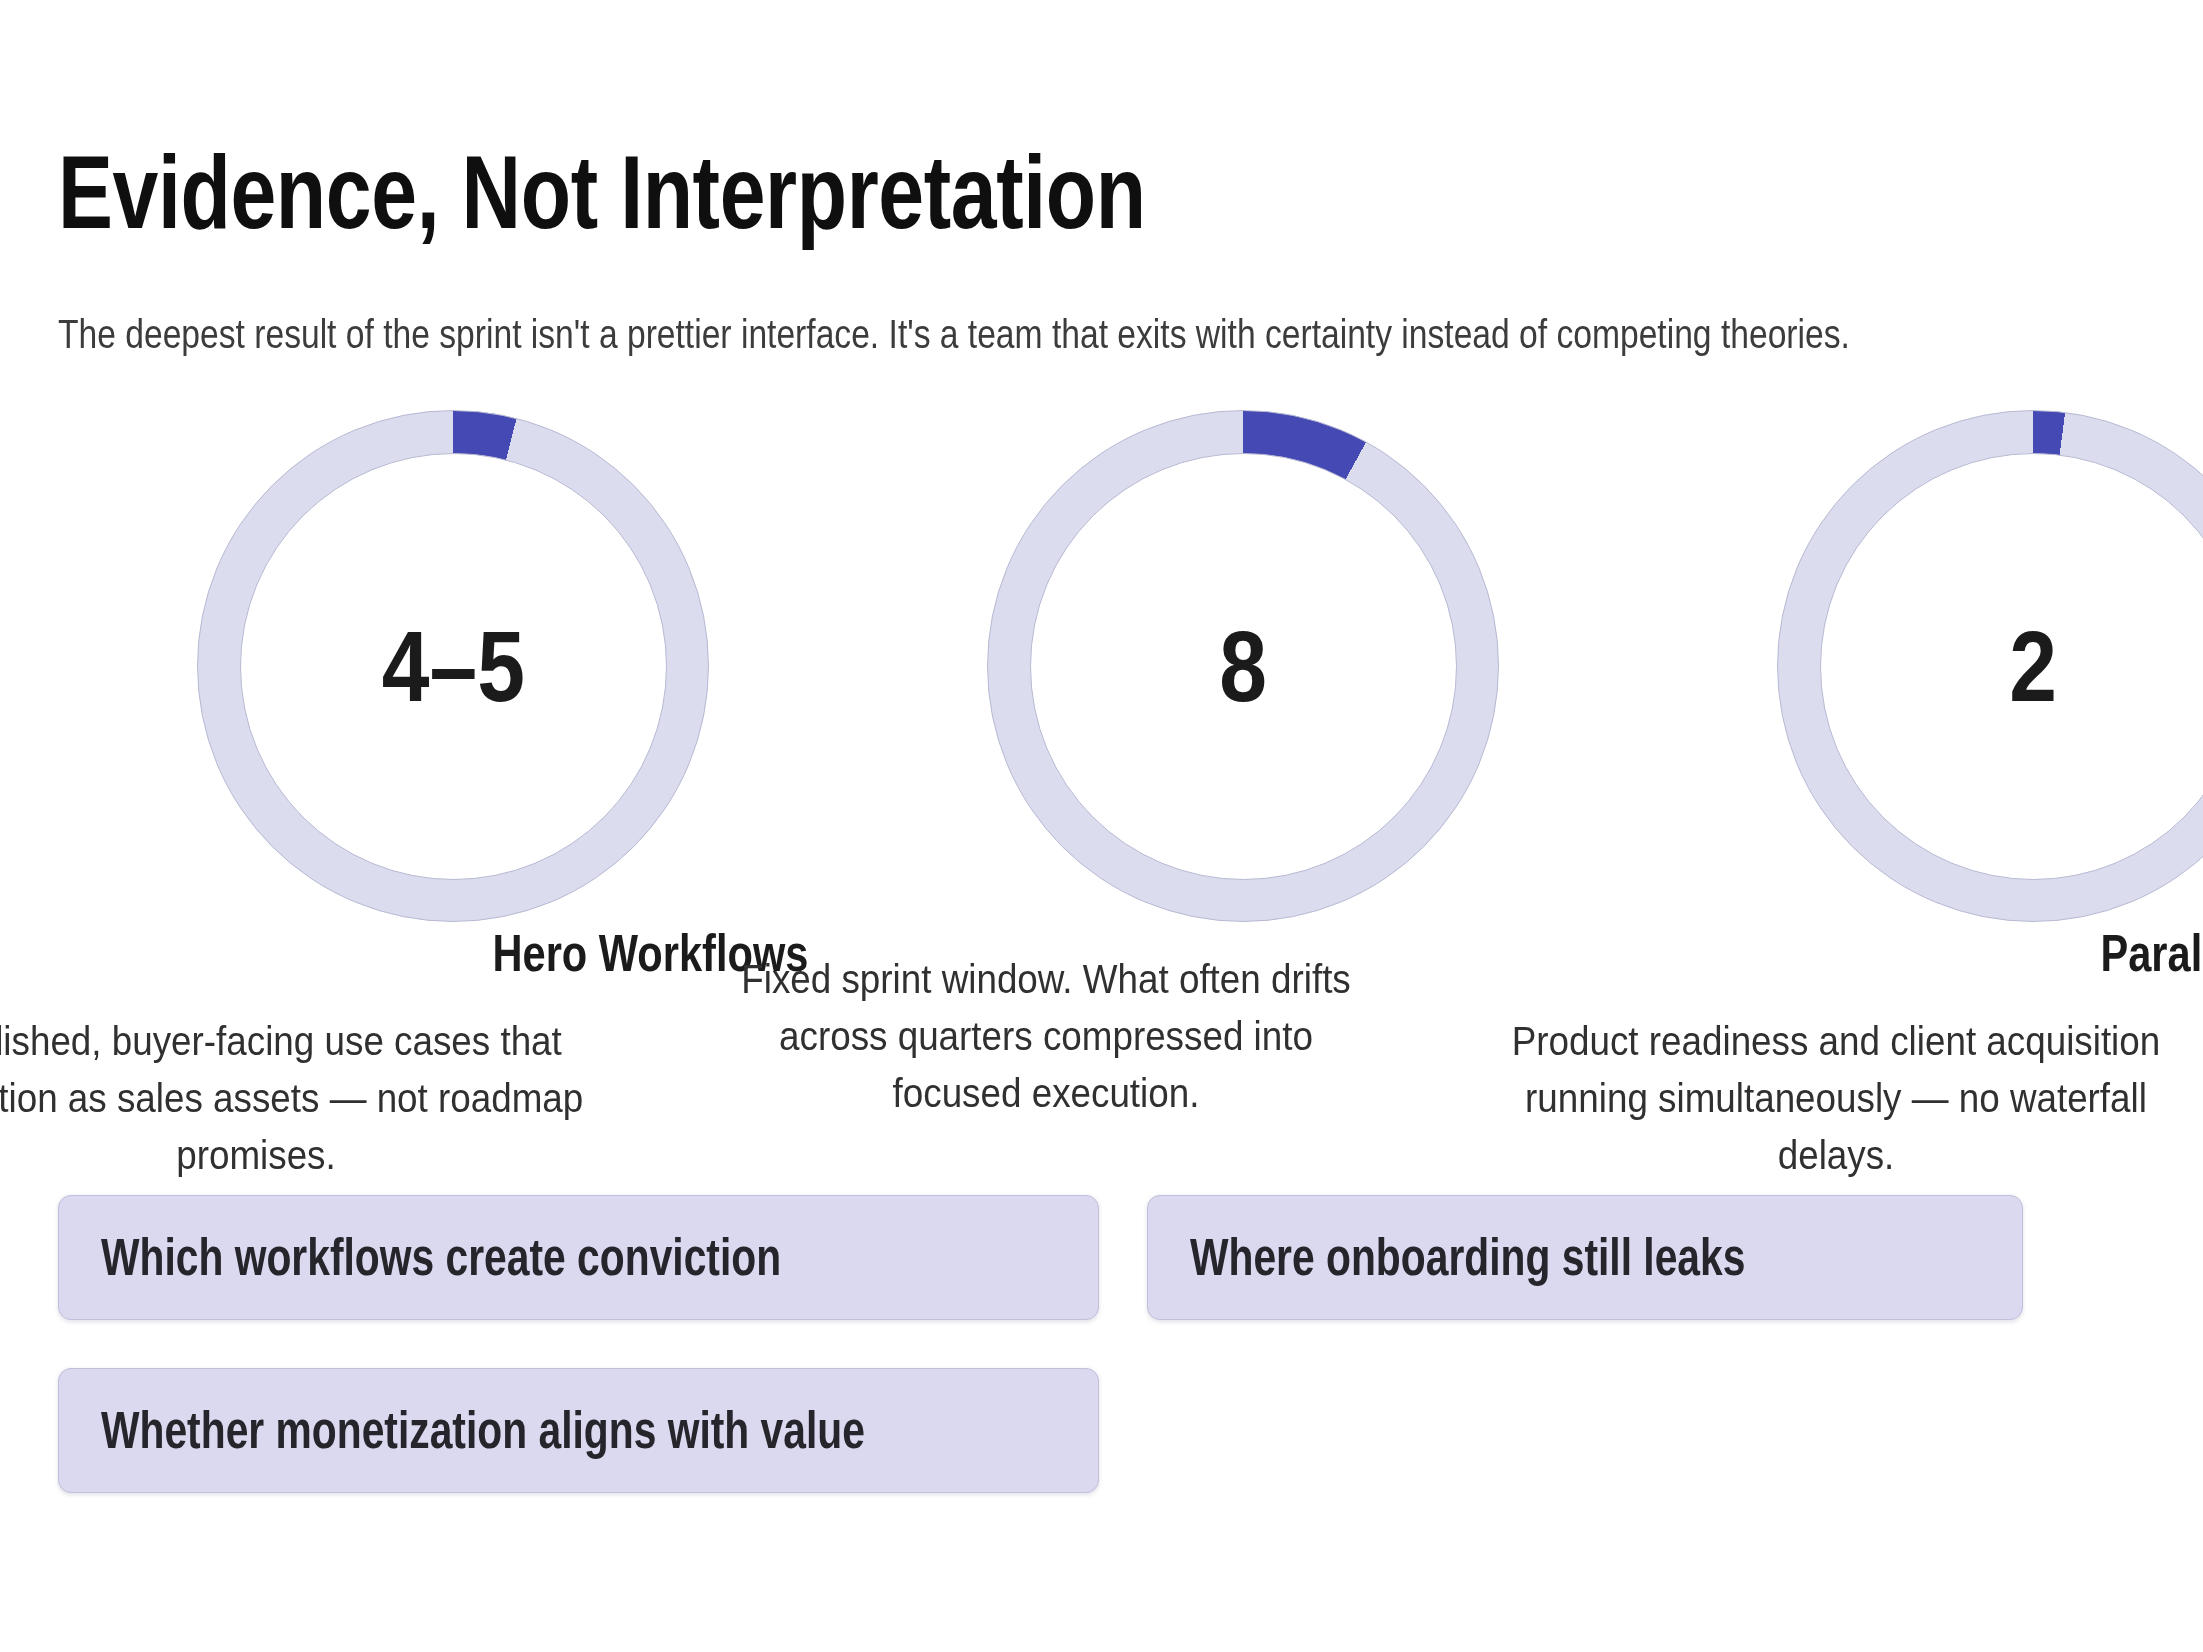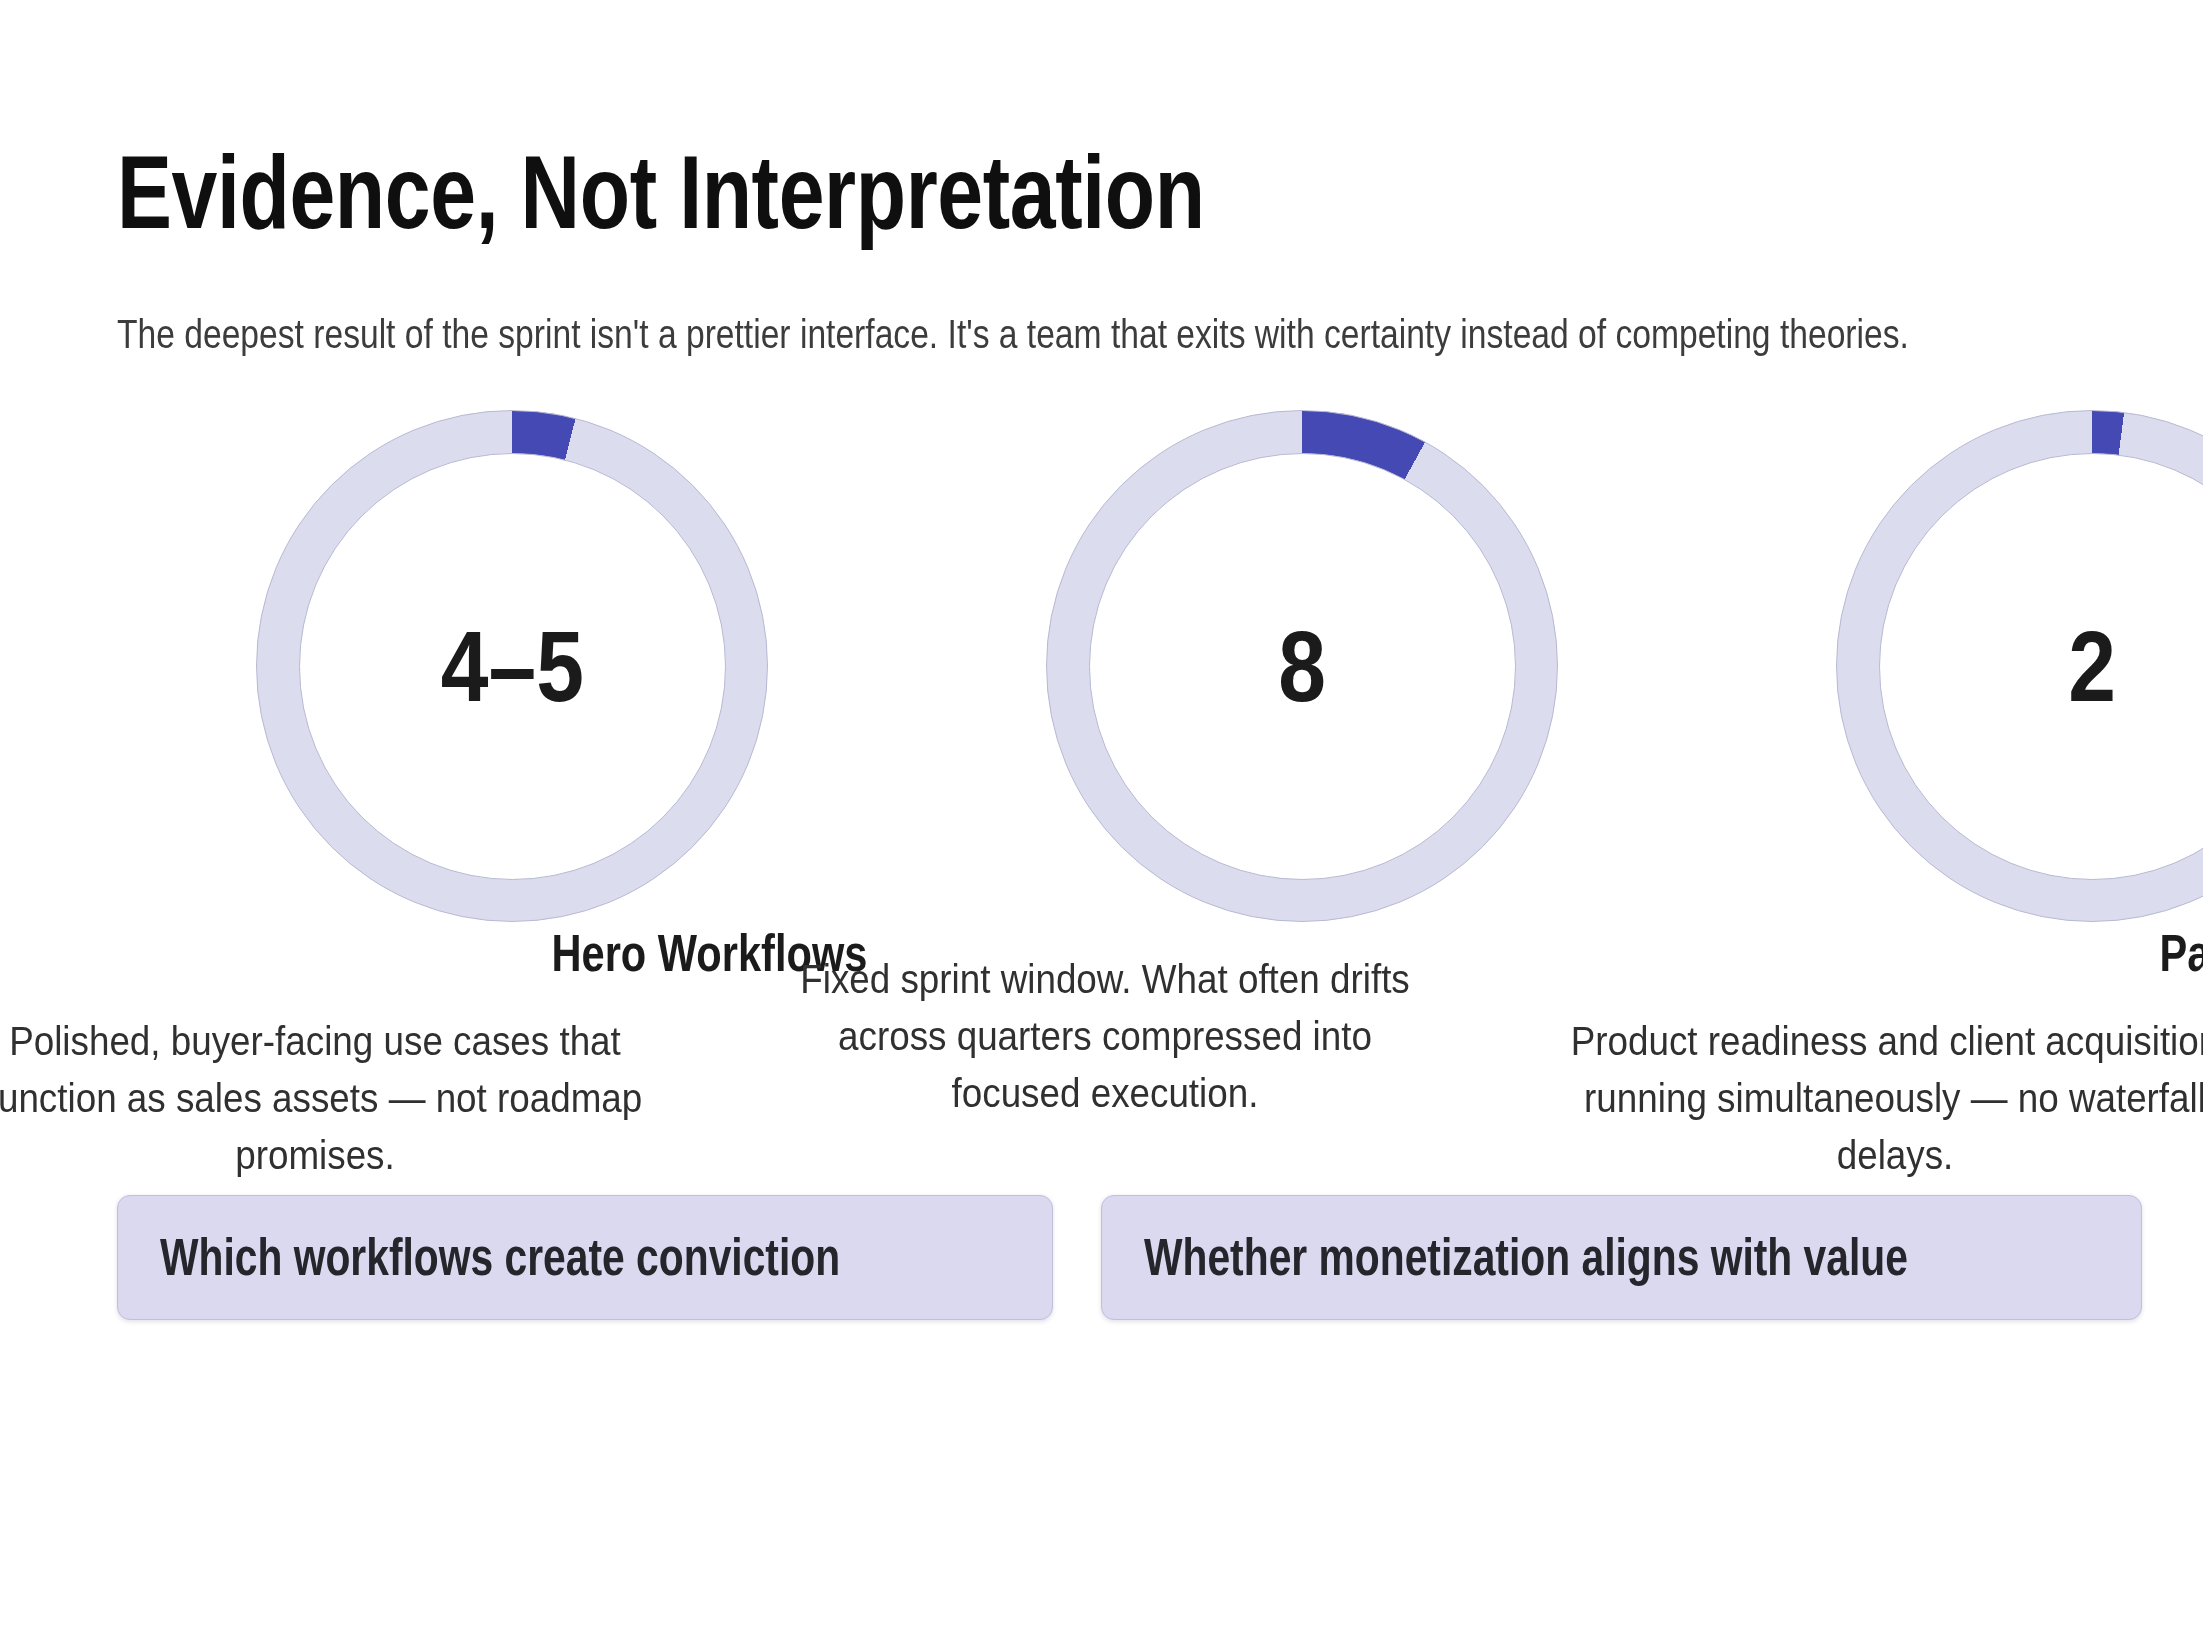--- a/index.html
+++ b/index.html
@@ -2,21 +2,21 @@
 <html style="font-size:14.7px"><head>
 <meta charset="utf-8">
 <style>
   html,body{margin:0;padding:0;background:#ffffff;}
   body{
     width:2204px;height:1653px;
     font-family:"Liberation Sans","DejaVu Sans",sans-serif;
     color:#1b1b1b;
     overflow:hidden;
   }
-  .page{padding:141px 119px 0 117px;width:1965px;}
+  .page{padding:141px 119px 0 58px;width:1965px;}
 
   
   h1.title{
     margin:0;font-size:103px;line-height:1.0;font-weight:700;color:#0f0f0f;
   }
   .sqz-title{display:inline-block;transform:scaleX(0.80);transform-origin:0 50%;white-space:nowrap;letter-spacing:-0.5px;}
   p.subtitle{
     margin:66px 0 0 0;font-size:41px;line-height:1.2;font-weight:400;color:#3c3c3c;
   }
   .sqz-sub{display:inline-block;transform:scaleX(0.82);transform-origin:0 50%;white-space:nowrap;}
@@ -101,18 +101,21 @@
 delays.</div>
     </div>
 
   </div>
 
   <div class="pills">
     <div class="pill">
       <div class="pill-text"><span class="sqz-pill">Which workflows create conviction</span></div>
     </div>
     <div class="pill">
+      <div class="pill-text"><span class="sqz-pill">Where onboarding still leaks</span></div>
+    </div>
+    <div class="pill">
       <div class="pill-text"><span class="sqz-pill">Whether monetization aligns with value</span></div>
     </div>
   </div>
 
 </div>
 
 
 </body></html>

